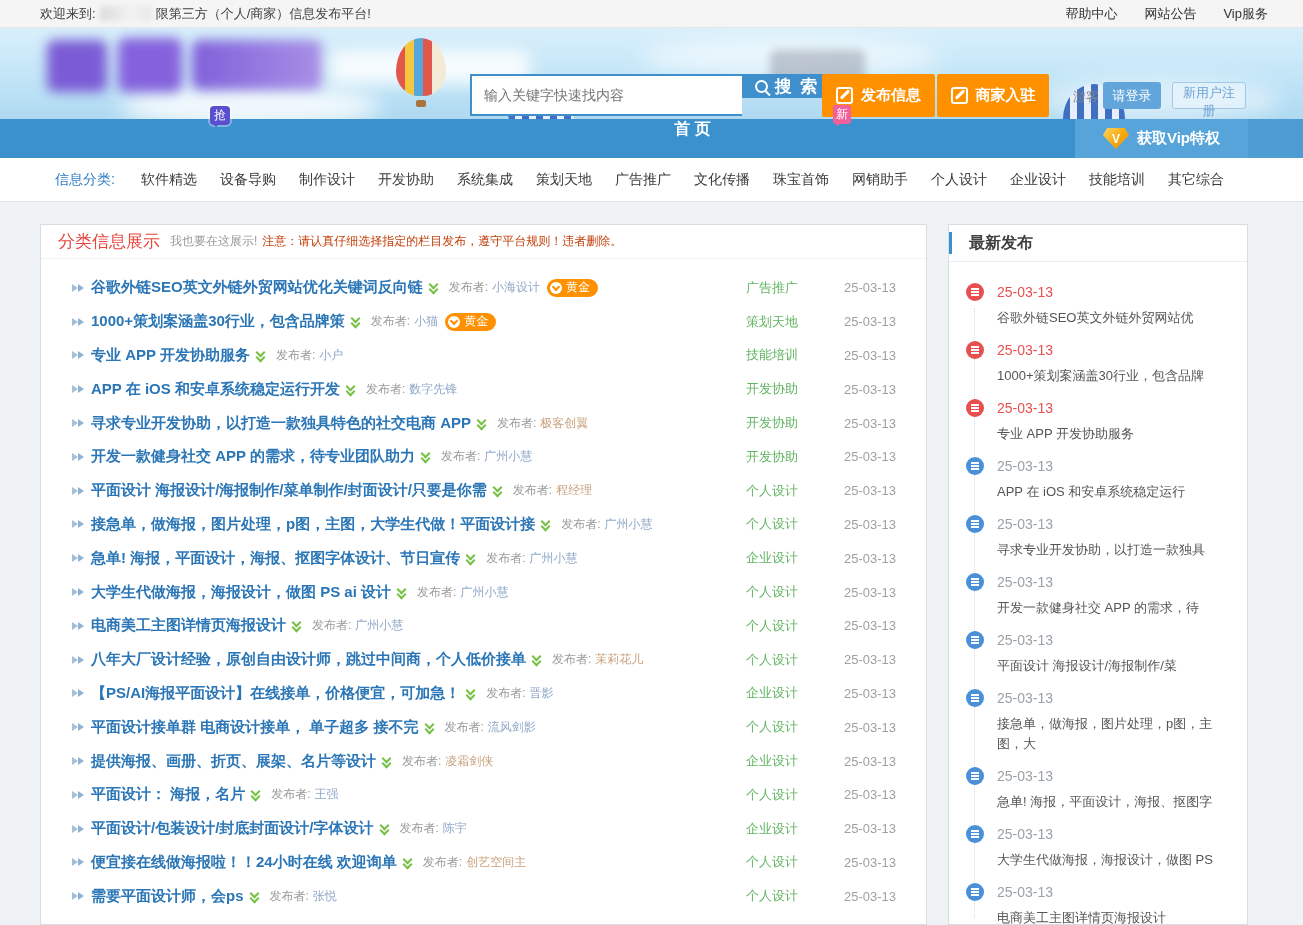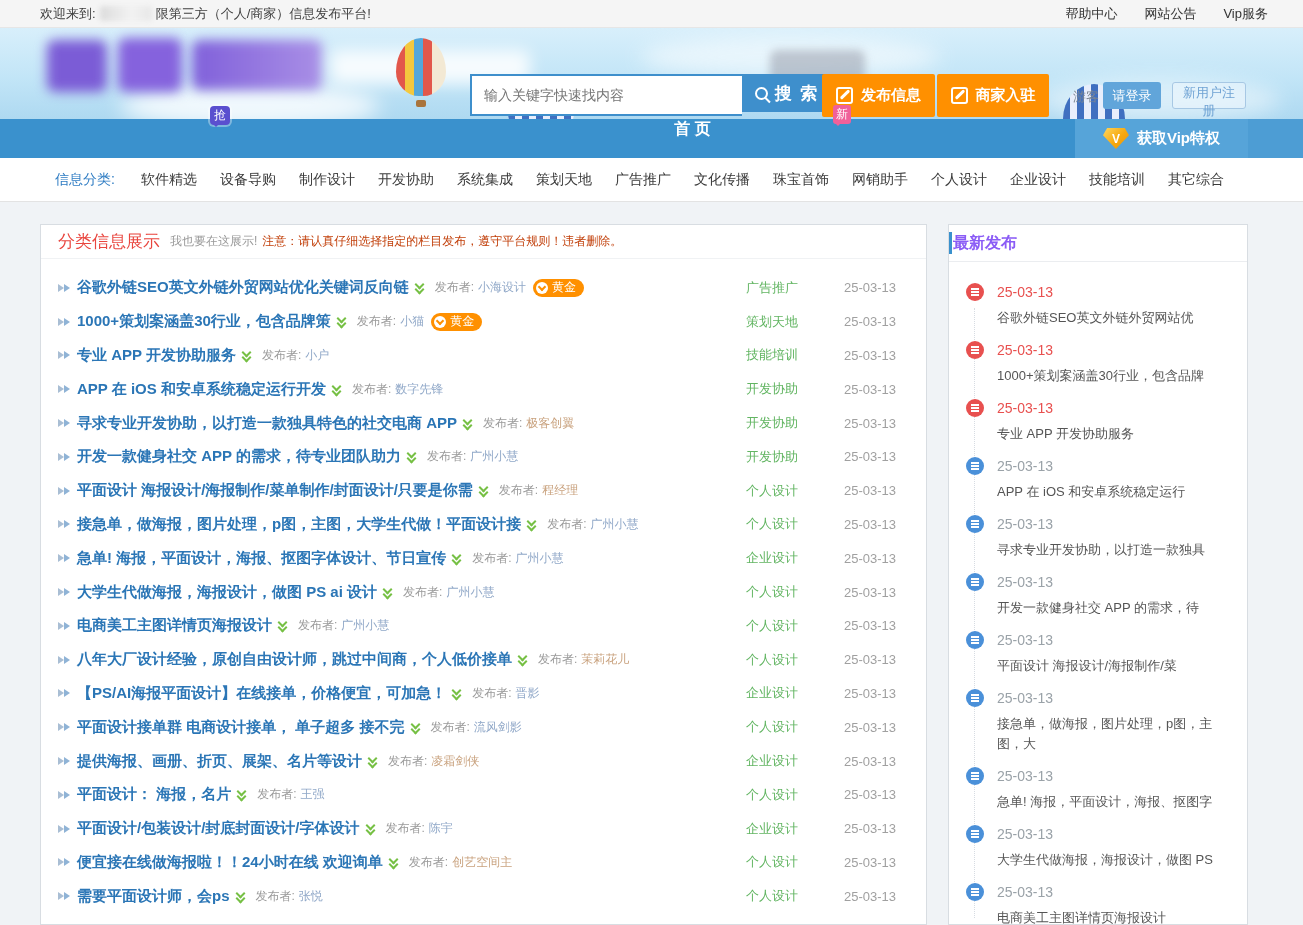--- a/index.html
+++ b/index.html
@@ -18,21 +18,21 @@
   
   .header{position:absolute;left:0;top:28px;width:1303px;height:91px;overflow:hidden;
     background:linear-gradient(180deg,#d8effb 0%,#c2e5f7 55%,#aed9f1 100%);}
   .cloud{position:absolute;background:rgba(255,255,255,.8);border-radius:50%;filter:blur(10px);}
   .balloon{position:absolute;}
   .balloon .env{border-radius:50% 50% 46% 46% / 58% 58% 42% 42%;}
   .balloon .basket{position:absolute;left:50%;transform:translateX(-50%);background:#a9743c;border-radius:2px;}
   .logo-blob{position:absolute;border-radius:8px;filter:blur(6px);}
   .search-wrap{position:absolute;left:470px;top:46px;display:flex;}
   .search-input{width:246px;height:38px;border:2px solid #3e8fcc;border-right:none;padding:0 12px;font-size:14px;color:#555;outline:none;background:#fff;font-family:inherit;}
-  .search-btn{width:90px;height:38px;background:#3e8fcc;border:none;color:#fff;font-size:17px;font-weight:bold;display:flex;align-items:center;justify-content:center;gap:7px;cursor:pointer;letter-spacing:2px;font-family:inherit;}
+  .search-btn{width:90px;height:24px;background:#3e8fcc;border:none;color:#fff;font-size:17px;font-weight:bold;display:flex;align-items:center;justify-content:center;gap:7px;cursor:pointer;letter-spacing:2px;font-family:inherit;}
   .mag-icon{width:9px;height:9px;border:2px solid #fff;border-radius:50%;position:relative;display:inline-block;}
   .mag-icon::after{content:"";position:absolute;width:7px;height:2px;background:#fff;bottom:-3px;right:-5px;transform:rotate(45deg);}
   .orange-btn{position:absolute;top:46px;height:43px;background:#ff9000;border:none;color:#fff;font-size:15px;font-weight:bold;display:flex;align-items:center;justify-content:center;gap:8px;cursor:pointer;border-radius:2px;font-family:inherit;}
   .edit-icon{position:relative;width:13px;height:13px;border:2px solid #fff;border-radius:3px;display:inline-block;background:transparent;}
   .edit-icon::after{content:"";position:absolute;width:12px;height:3px;background:#fff;transform:rotate(-45deg);top:4px;left:1px;border-radius:2px;}
   .guest{position:absolute;left:1073px;top:60px;font-size:13px;color:#7d8792;}
   .login-btn{position:absolute;left:1103px;top:54px;width:58px;height:27px;background:#61a5da;border:none;border-radius:3px;color:#fff;font-size:13px;cursor:pointer;font-family:inherit;}
   .register-btn{position:absolute;left:1172px;top:54px;width:74px;height:27px;background:rgba(245,251,255,.4);border:1px solid #a7c8e4;border-radius:3px;color:#6fa3d4;font-size:13px;cursor:pointer;font-family:inherit;}
   
   .badge-grab{position:absolute;left:210px;top:106px;width:20px;height:19px;background:#5a4fcf;color:#fff;font-size:12px;border-radius:4px;display:flex;align-items:center;justify-content:center;z-index:30;box-shadow:0 0 0 2px rgba(255,255,255,.35);}
@@ -51,42 +51,42 @@
   .cat-label{color:#2e7cc3;font-size:14px;margin-right:26px;}
   .cat-items{display:flex;gap:23px;}
   .cat-items a{color:#3a3a3a;font-size:14px;text-decoration:none;cursor:pointer;white-space:nowrap;}
   
   .main-box{position:absolute;left:40px;top:224px;width:887px;height:701px;background:#fff;border:1px solid #d8dde2;box-sizing:border-box;}
   .main-box-header{height:33px;display:flex;align-items:center;padding-left:17px;border-bottom:1px solid #f0f2f4;}
   .red-title{color:#e9463f;font-size:17px;margin-right:10px;}
   .gray-note{color:#999;font-size:12px;cursor:pointer;}
   .red-note{color:#c2410c;font-size:12px;margin-left:5px;}
   .rows{padding-top:12px;}
-  .lrow{position:relative;height:33.8px;display:flex;align-items:center;padding-left:17px;}
+  .lrow{position:relative;height:33.8px;display:flex;align-items:center;padding-left:31px;}
   .dbl-arrow{width:14px;height:10px;position:relative;margin-right:5px;flex:0 0 auto;}
   .dbl-arrow::before,.dbl-arrow::after{content:"";position:absolute;top:1px;border:4px solid transparent;border-left:6px solid #a9bed4;}
   .dbl-arrow::before{left:0;}
   .dbl-arrow::after{left:6px;border-left-color:#8fb3d6;}
   .lrow .title{color:#2b76b6;font-size:15px;font-weight:bold;text-decoration:none;cursor:pointer;white-space:nowrap;}
   .dbl-chevron{position:relative;width:12px;height:13px;margin-left:5px;flex:0 0 auto;}
   .dbl-chevron::before,.dbl-chevron::after{content:"";position:absolute;left:2px;width:5px;height:5px;border-right:2px solid #76c044;border-bottom:2px solid #76c044;transform:rotate(45deg);}
   .dbl-chevron::before{top:0;}
   .dbl-chevron::after{top:5px;}
   .publabel{color:#9b9b9b;font-size:12px;margin-left:9px;white-space:nowrap;}
   .pubname{font-size:12px;margin-left:4px;text-decoration:none;cursor:pointer;white-space:nowrap;}
   .pub-blue{color:#90a8c8;}
   .pub-tan{color:#c9a27e;}
   .gold-badge{margin-left:7px;height:18px;background:#ff9000;border-radius:9px;color:#fff;font-size:12px;display:inline-flex;align-items:center;padding:0 8px 0 3px;gap:4px;white-space:nowrap;}
   .medal-icon{width:12px;height:12px;background:#fff;border-radius:50%;position:relative;display:inline-block;}
   .medal-icon::after{content:"";position:absolute;left:3px;top:2px;width:4px;height:4px;border-right:2px solid #ff9000;border-bottom:2px solid #ff9000;transform:rotate(45deg);}
   .lrow .cat{position:absolute;left:700px;width:62px;text-align:center;color:#62b562;font-size:13px;cursor:pointer;}
   .lrow .date{position:absolute;left:795px;width:68px;text-align:center;color:#a0a0a0;font-size:13px;}
   
   .side-box{position:absolute;left:948px;top:224px;width:300px;height:701px;background:#fff;border:1px solid #d8dde2;box-sizing:border-box;}
-  .side-header{height:36px;display:flex;align-items:center;padding-left:4px;border-bottom:1px solid #ebedf0;position:relative;font-size:16px;font-weight:bold;color:#8b5cf6;}
+  .side-header{height:36px;display:flex;align-items:center;padding-left:20px;border-bottom:1px solid #ebedf0;position:relative;font-size:16px;font-weight:bold;color:#404040;}
   .side-accent{position:absolute;left:0;top:7px;width:3px;height:22px;background:#3a91cd;}
   .timeline{position:relative;padding:20px 0 0 17px;}
   .tl-line{position:absolute;left:25px;top:46px;height:610px;border-left:1px dotted #d7dce2;}
   .tl-item{position:relative;margin-bottom:12px;}
   .tl-head{display:flex;align-items:center;gap:13px;height:20px;}
   .tl-icon{width:18px;height:18px;border-radius:50%;display:flex;align-items:center;justify-content:center;position:relative;z-index:2;flex:0 0 auto;}
   .tl-icon::before{content:"";width:8px;height:2px;background:#fff;box-shadow:0 -3px 0 #fff,0 3px 0 #fff;}
   .tl-item.hot .tl-icon{background:#e8504f;}
   .tl-item:not(.hot) .tl-icon{background:#4a90d9;}
   .tl-date{font-size:14px;}

